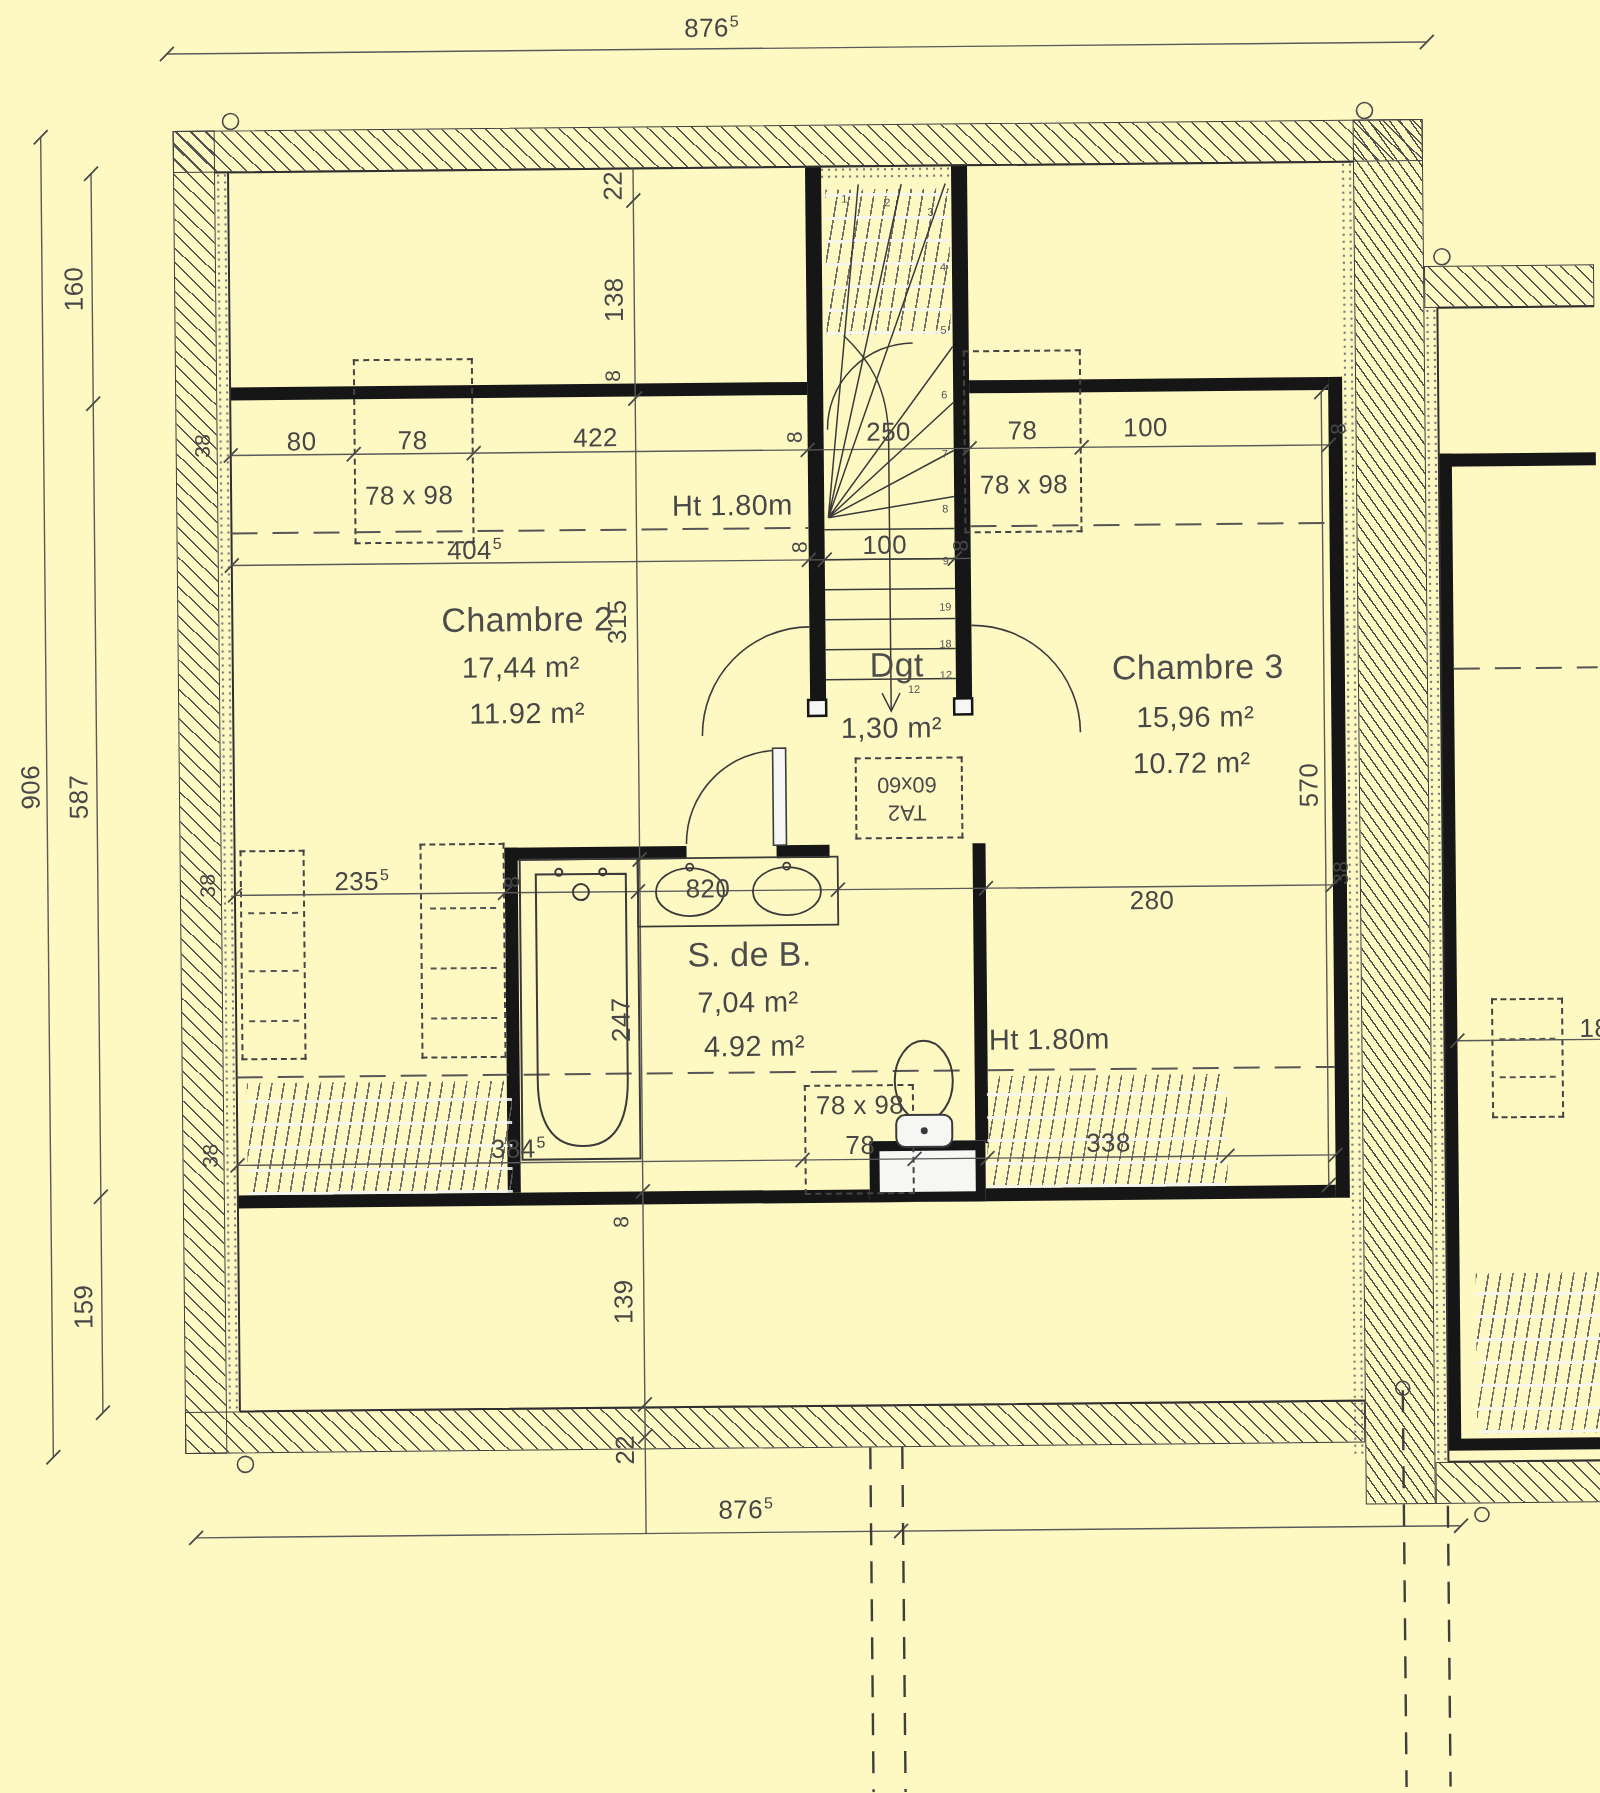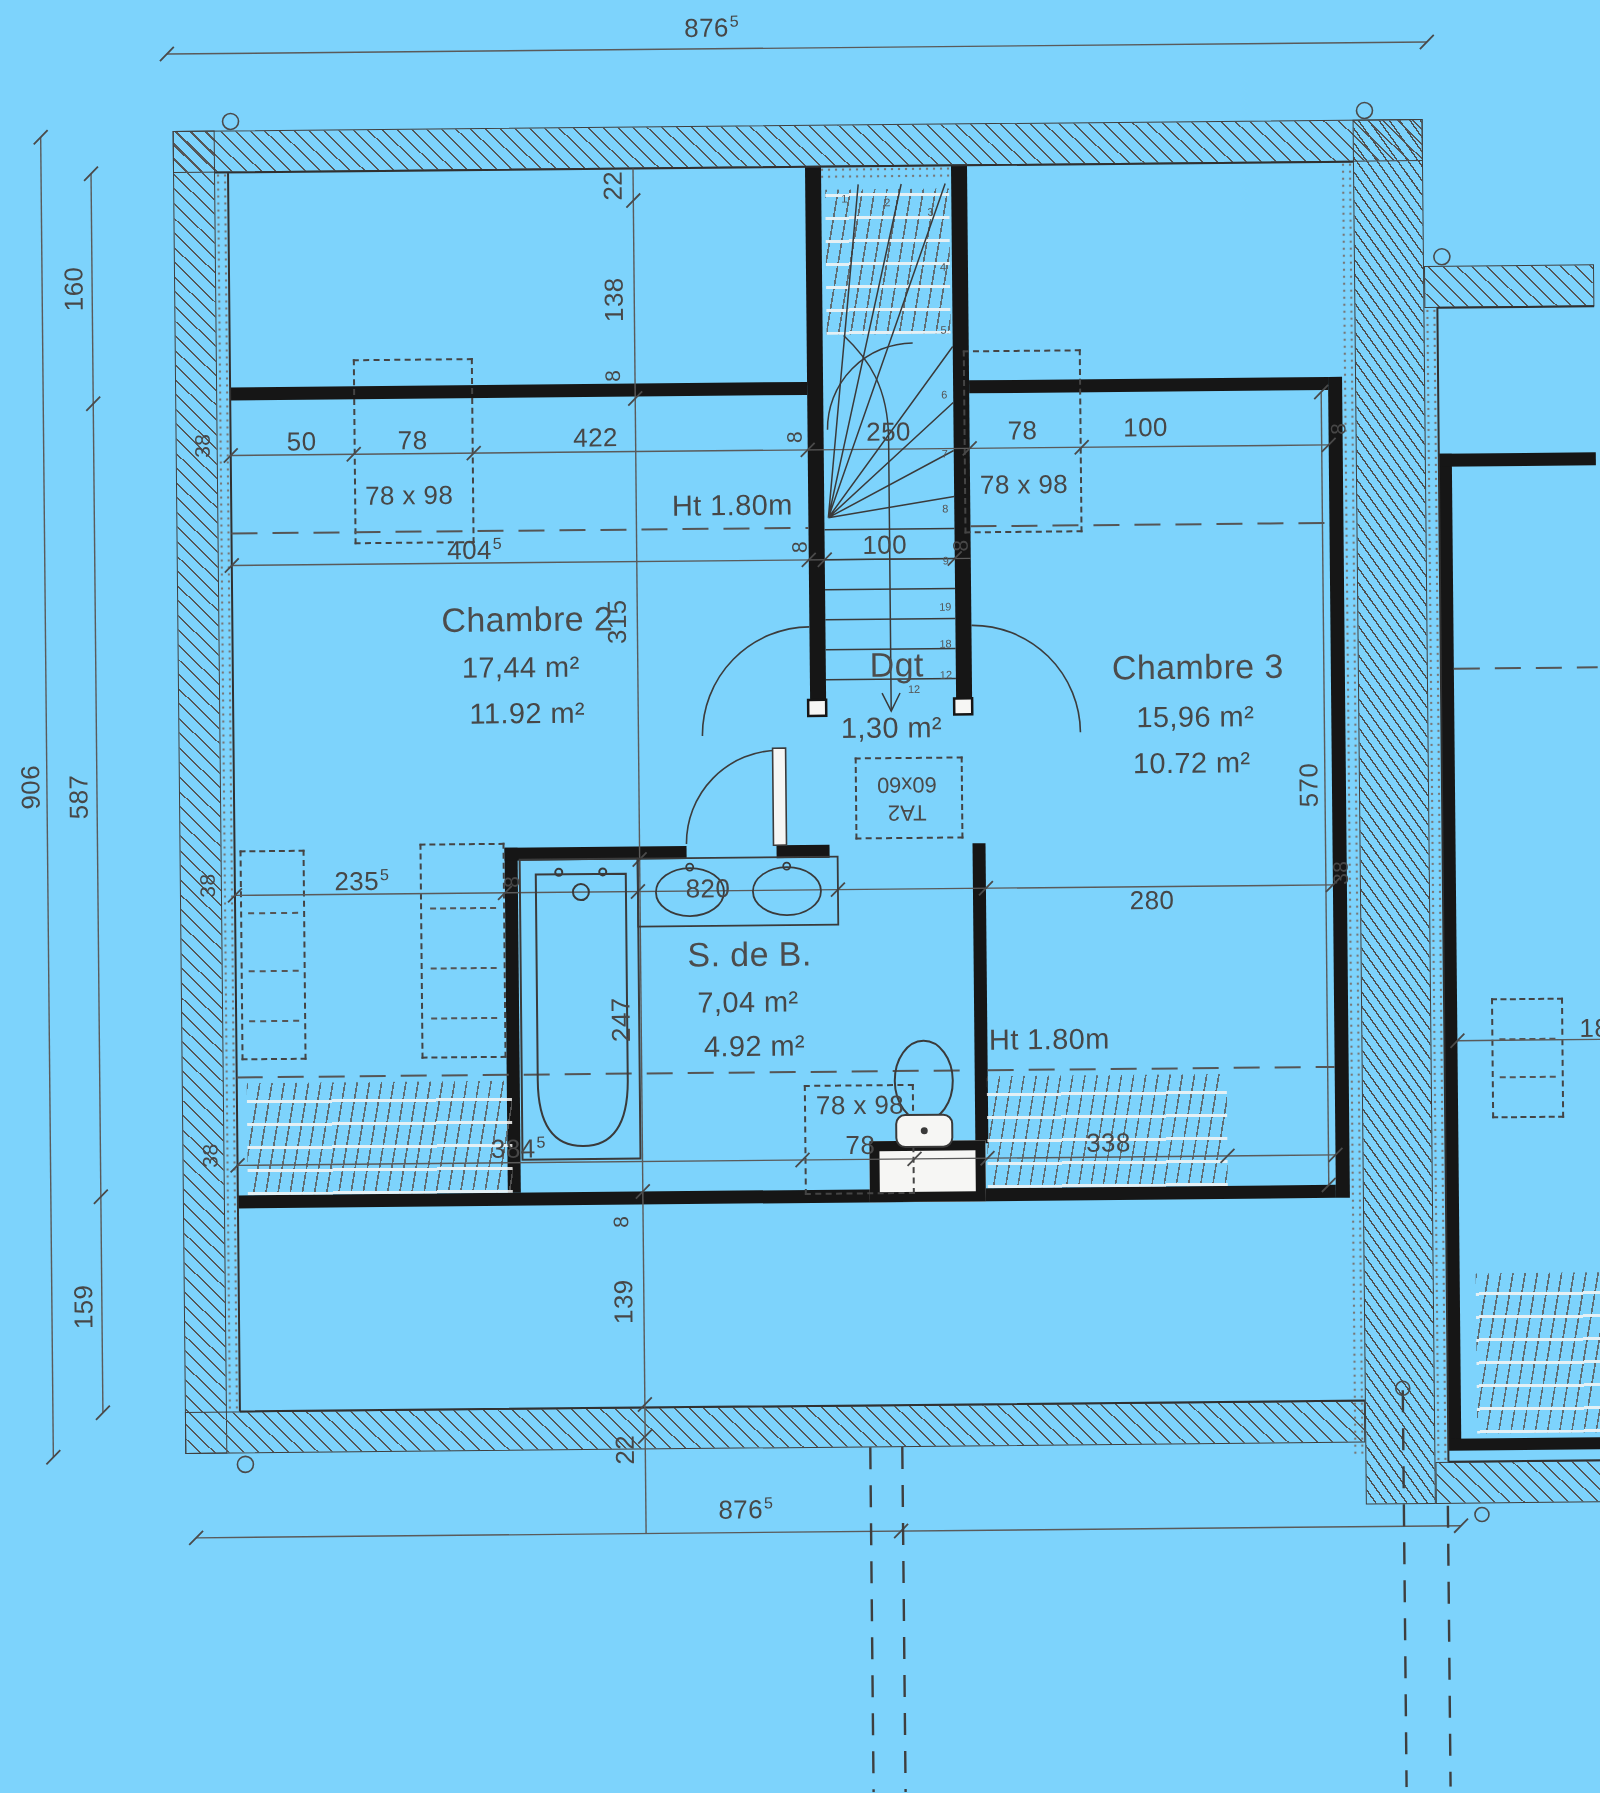--- a/index.html
+++ b/index.html
@@ -1,16 +1,16 @@
 <!DOCTYPE html>
 <html><head>
 <meta charset="utf-8">
 <style>
   html,body{margin:0;padding:0;background:#f6f6f4;}
-  .stage{position:relative;width:1600px;height:1793px;overflow:hidden;background:#7dd3fc;
+  .stage{position:relative;width:1600px;height:1793px;overflow:hidden;background:#fef9c3;
          font-family:"Liberation Sans",sans-serif;}
   .sheet{position:absolute;inset:0;transform:rotate(-0.55deg);}
   
   .wall{position:absolute;border:1.5px solid #3f3f3f;box-sizing:border-box;
         background-image:repeating-linear-gradient(45deg,transparent 0 9px,#565656 9px 10.4px);}
   .wall.party{background-image:repeating-linear-gradient(55deg,transparent 0 7px,#4f4f4f 7px 8.4px);}
   .blk{position:absolute;background:#161616;}
   .ins{position:absolute;background-image:radial-gradient(circle at 3px 3px,#777 1.3px,transparent 1.6px);
        background-size:7px 7px;}
   .niche{position:absolute;border:10px solid #161616;background:#f6f6f4;box-sizing:border-box;}
@@ -192,21 +192,21 @@
   <div class="lbl v" style="left:620px;top:184px">22</div>
   <div class="lbl v" style="left:620px;top:298px">138</div>
   <div class="lbl v small" style="left:618px;top:374px">8</div>
   <div class="lbl v" style="left:620px;top:620px">315</div>
   <div class="lbl v" style="left:620px;top:1018px">247</div>
   <div class="lbl v small" style="left:618px;top:1220px">8</div>
   <div class="lbl v" style="left:620px;top:1300px">139</div>
   <div class="lbl v" style="left:620px;top:1448px">22</div>
 
   <div class="lbl v small" style="left:207px;top:440px">38</div>
-  <div class="lbl" style="left:306px;top:437px">50</div>
+  <div class="lbl" style="left:306px;top:437px">80</div>
   <div class="lbl" style="left:417px;top:437px">78</div>
   <div class="lbl" style="left:600px;top:436px">422</div>
   <div class="lbl v small" style="left:799px;top:437px">8</div>
   <div class="lbl" style="left:893px;top:433px">250</div>
   <div class="lbl" style="left:1027px;top:433px">78</div>
   <div class="lbl" style="left:1150px;top:431px">100</div>
   <div class="lbl v small" style="left:1343px;top:434px">8</div>
 
   <div class="lbl" style="left:478px;top:547px"><span>404</span><span class="sup">5</span></div>
   <div class="lbl v small" style="left:803px;top:547px">8</div>

